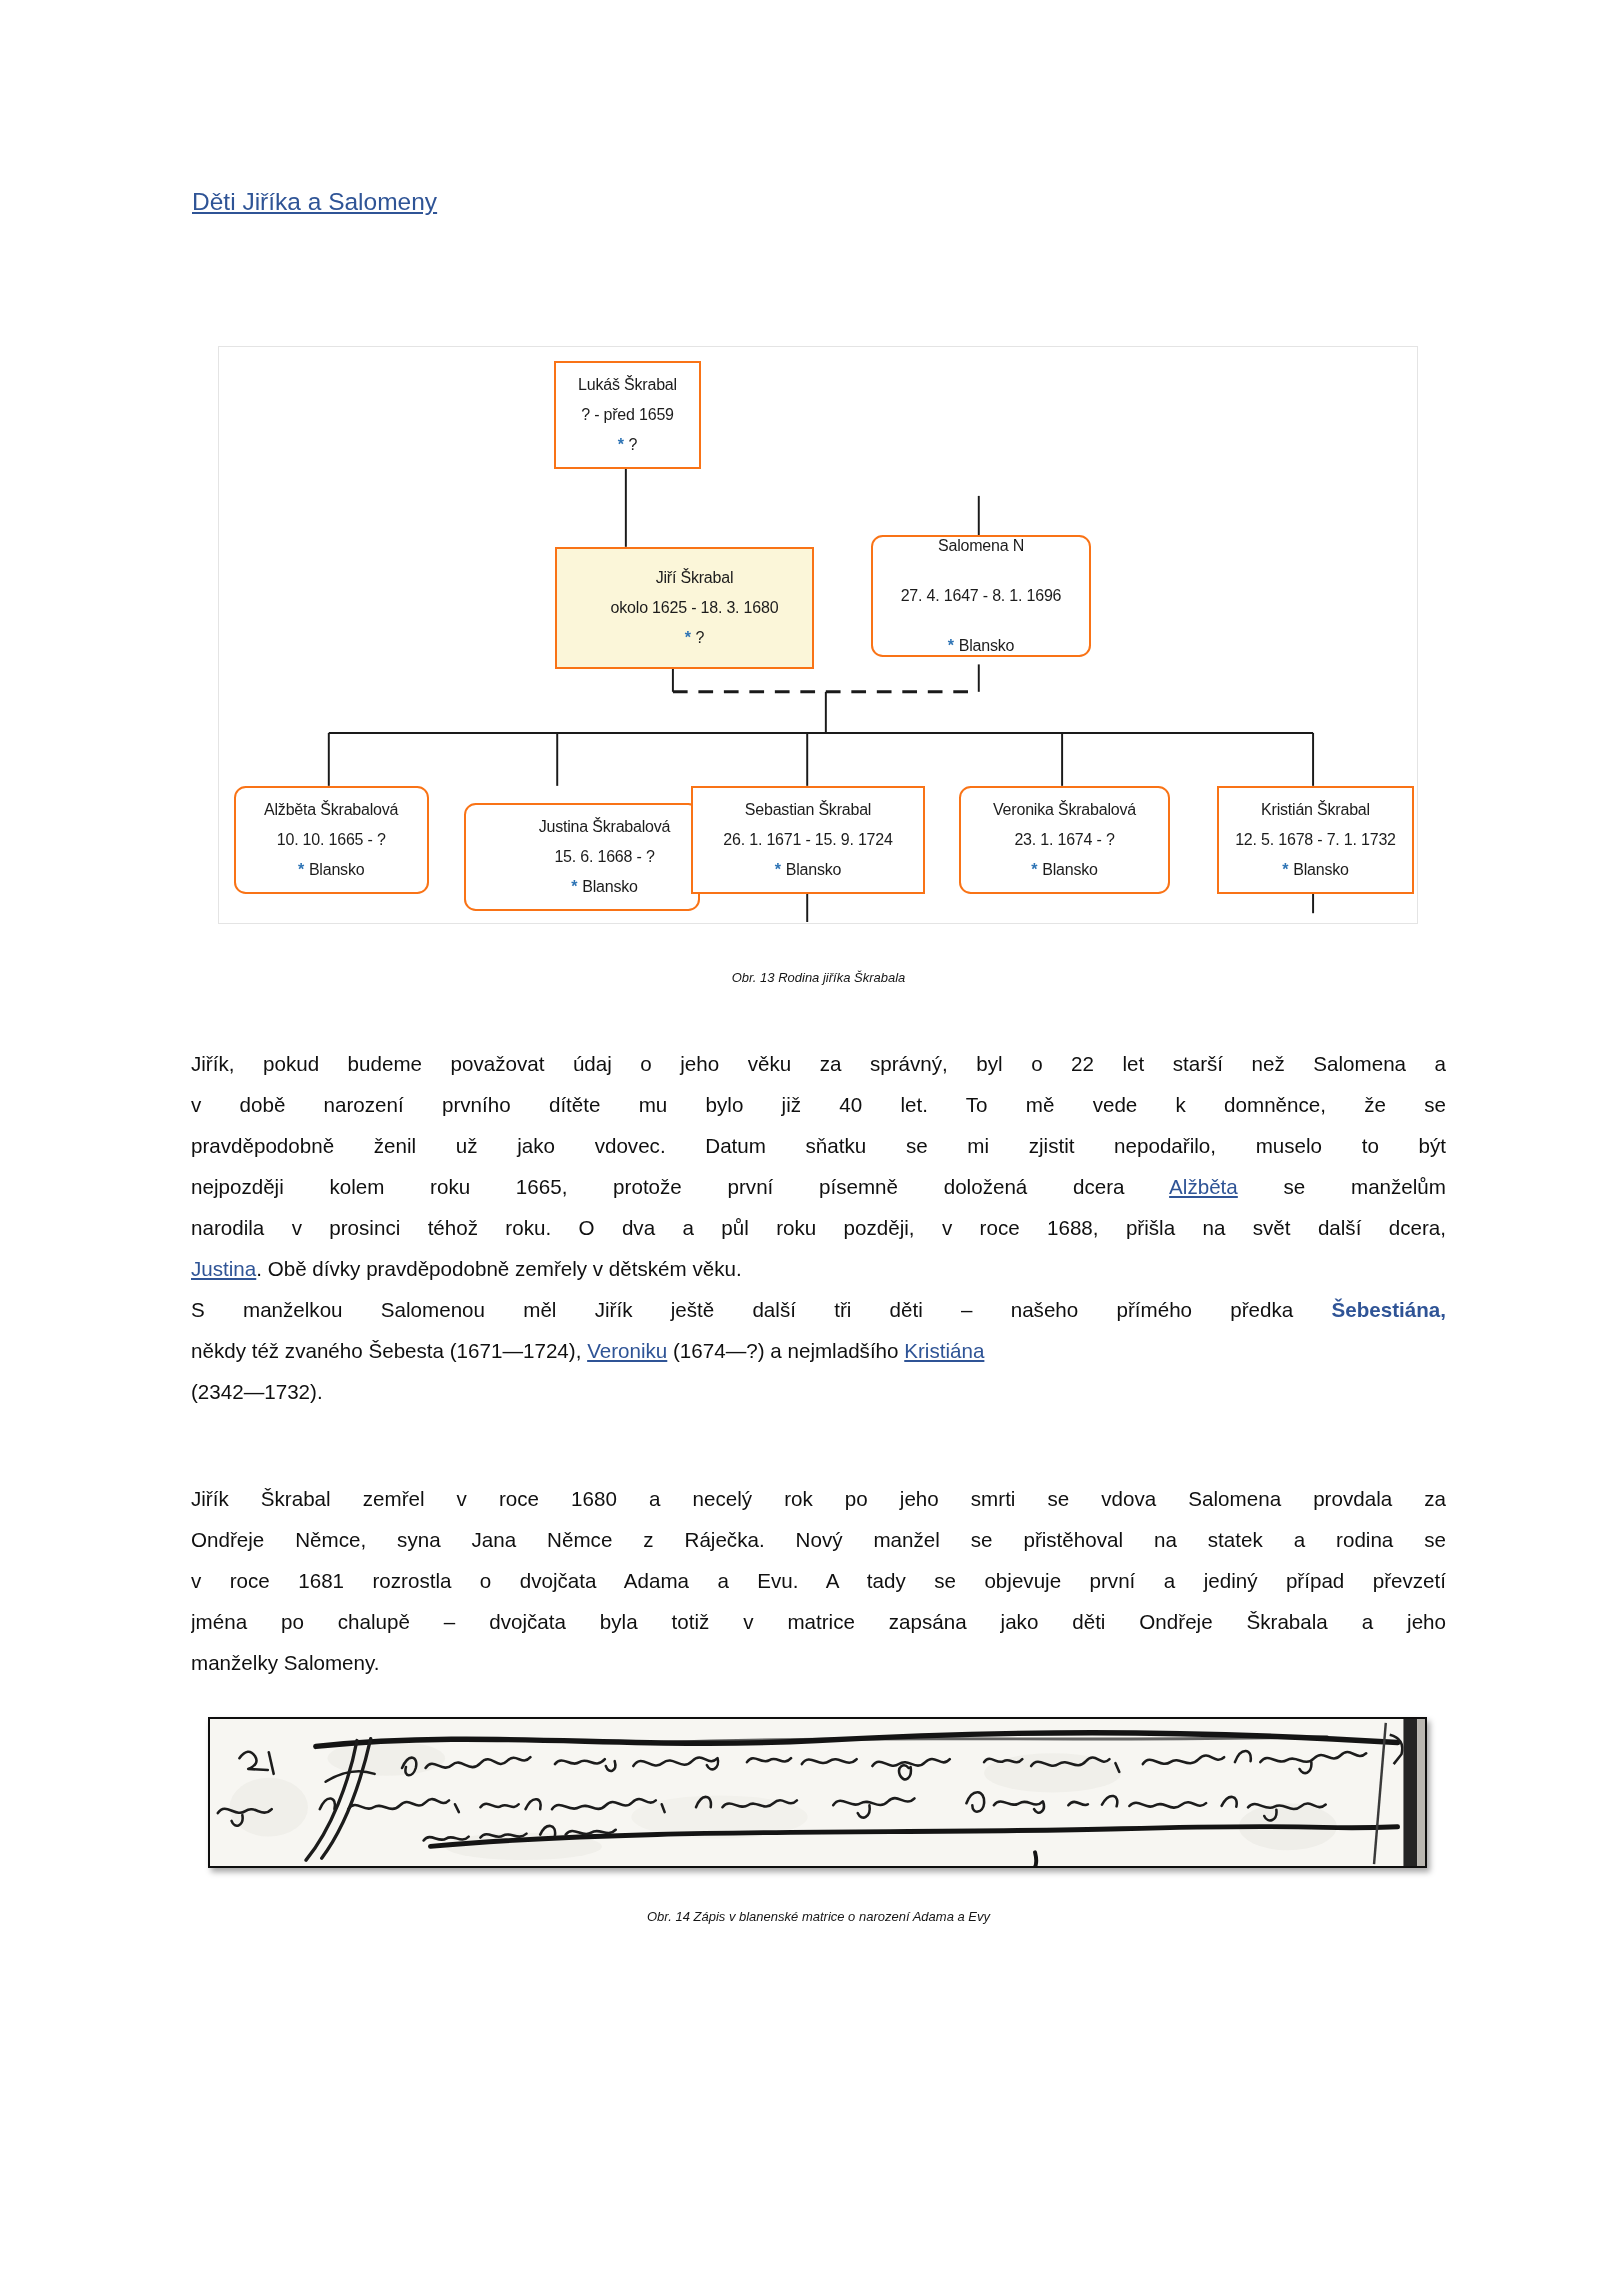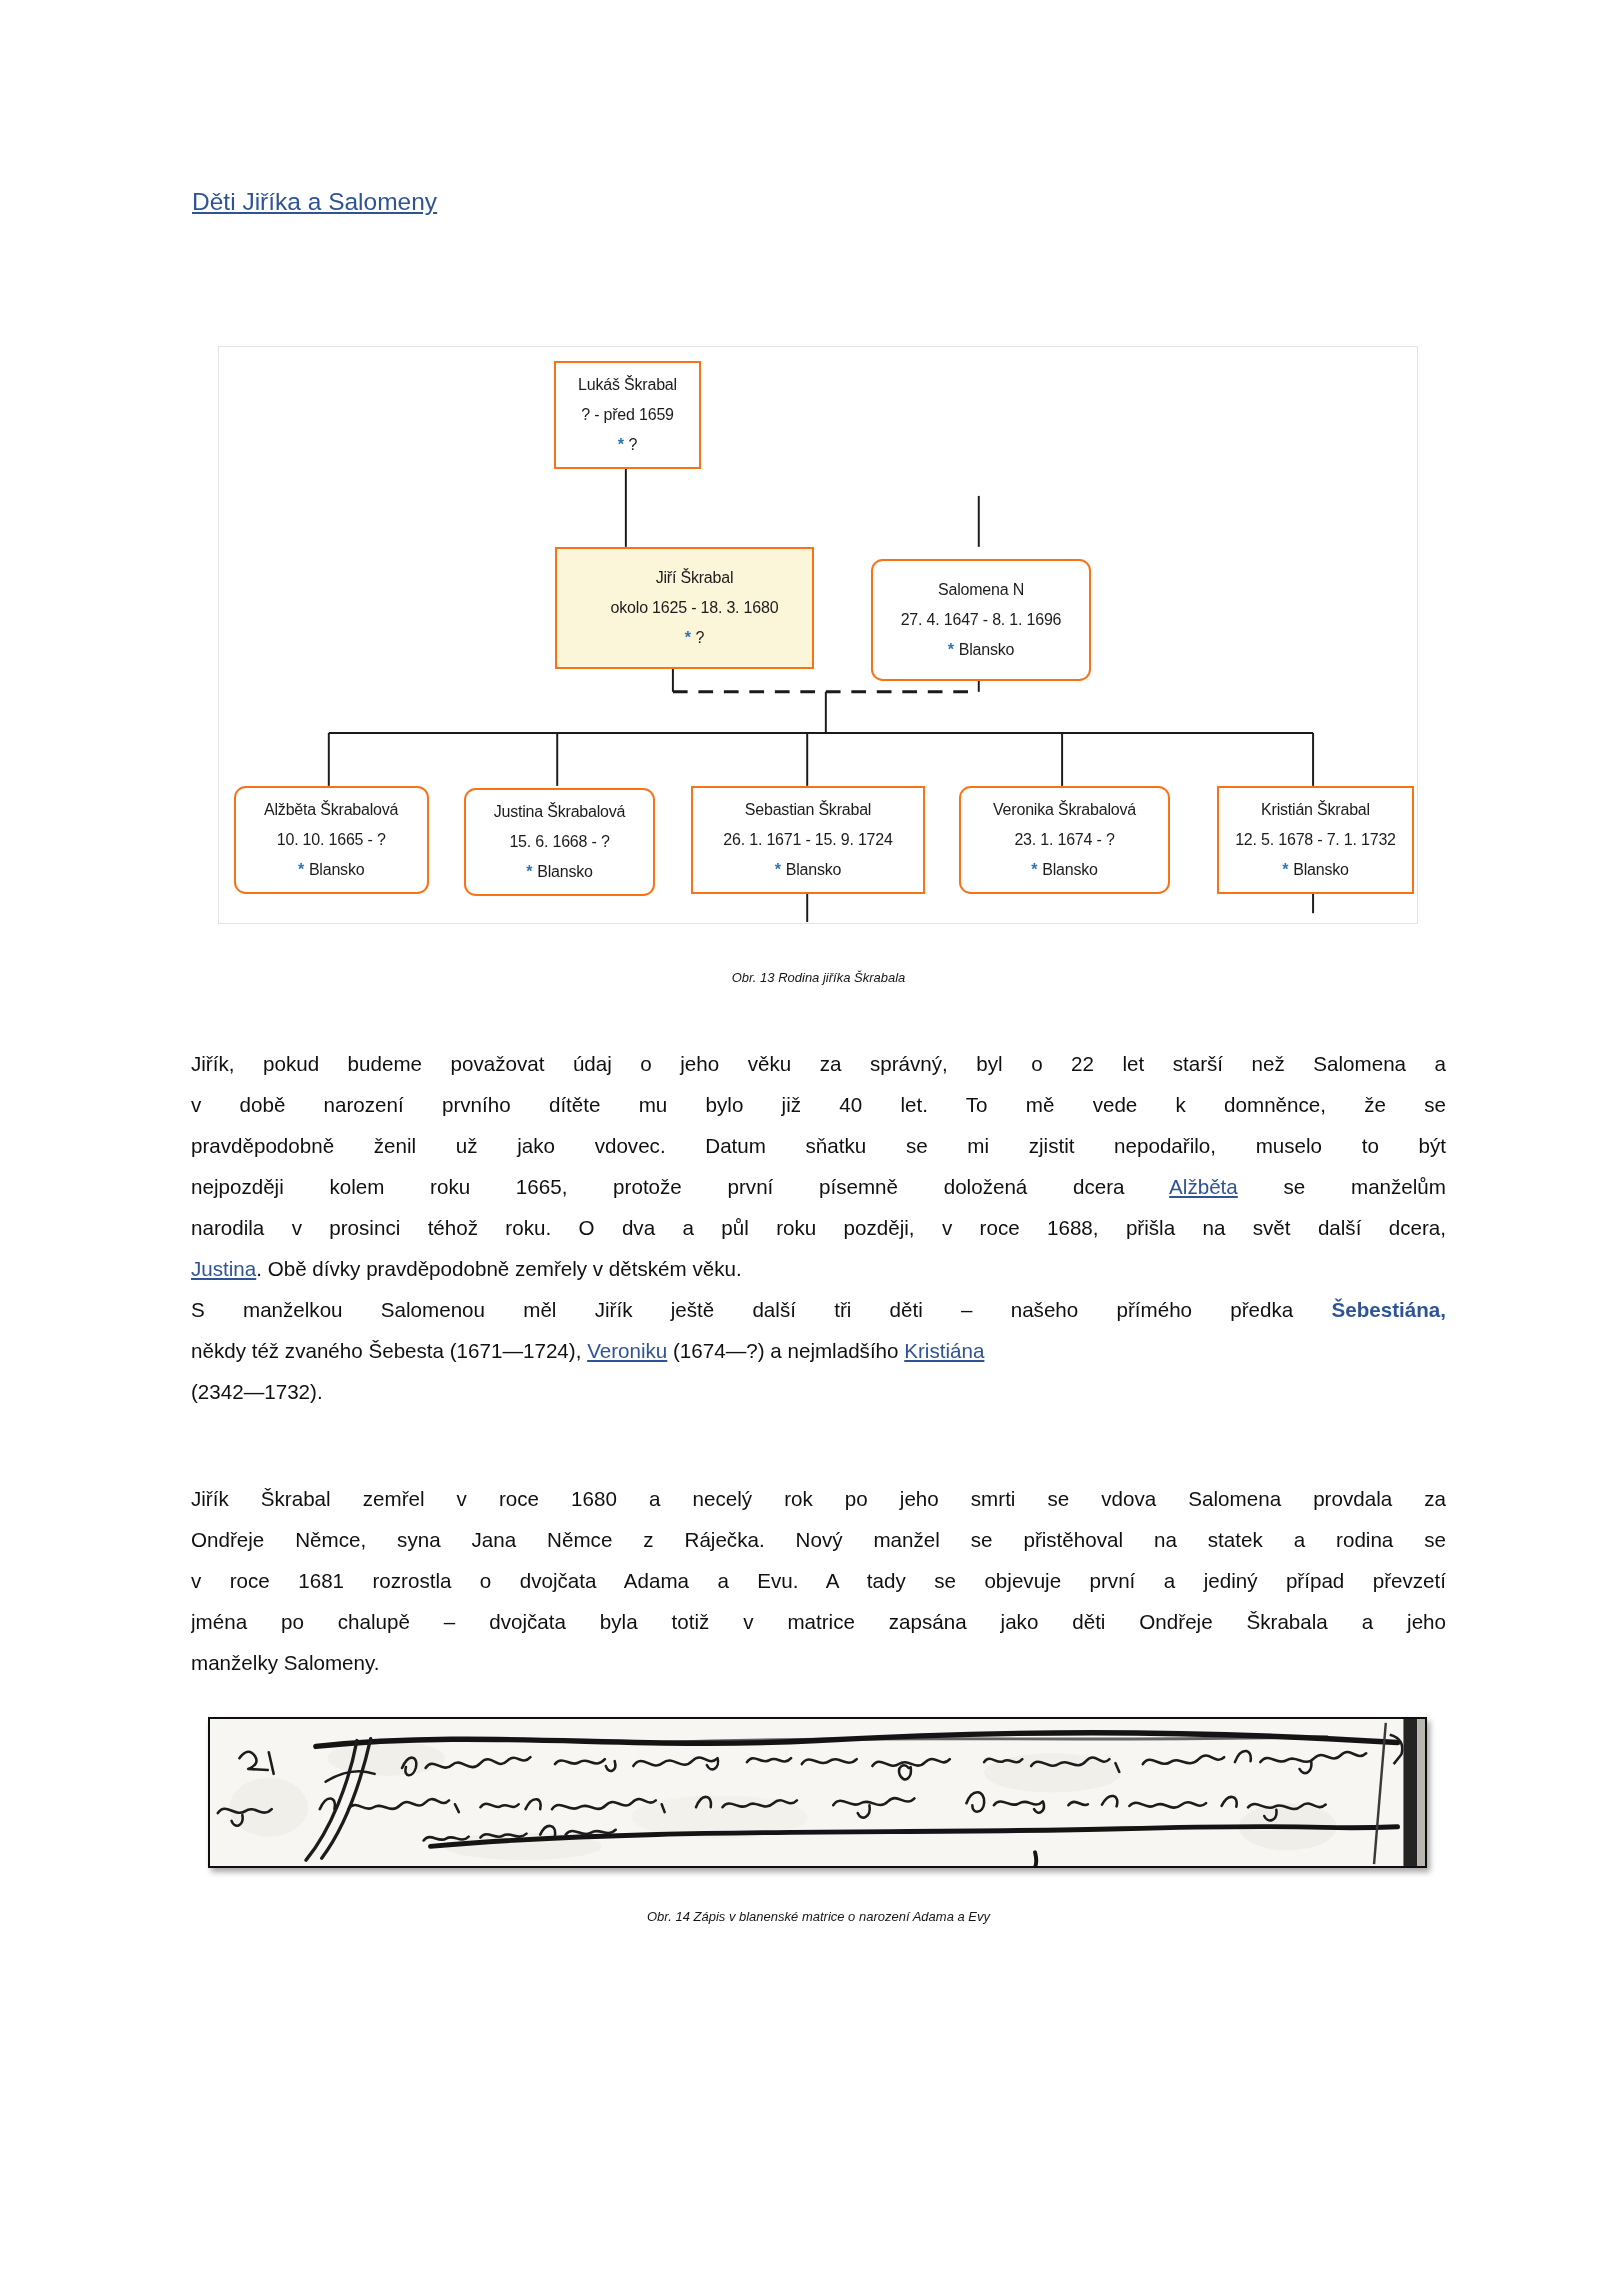--- a/index.html
+++ b/index.html
@@ -77,33 +77,33 @@
     <div>? - před 1659</div>
     <div><span class="star">*</span><span>?</span></div>
   </div>
 
   <div class="tbox yellow" style="left:336px;top:200px;width:235px;height:118px;">
     <div>Jiří Škrabal</div>
     <div>okolo 1625 - 18. 3. 1680</div>
     <div><span class="star">*</span><span>?</span></div>
   </div>
 
-  <div class="tbox rd" style="left:652px;top:212px;width:216px;height:118px;">
+  <div class="tbox rd" style="left:652px;top:188px;width:216px;height:118px;gap:20px;">
     <div>Salomena N</div>
     <div>27. 4. 1647 - 8. 1. 1696</div>
     <div><span class="star">*</span><span>Blansko</span></div>
   </div>
 
   <div class="tbox rd" style="left:14.7px;top:439px;width:191px;height:104px;text-align:right;">
     <div>Alžběta Škrabalová</div>
     <div>10. 10. 1665 - ?</div>
     <div><span class="star">*</span><span>Blansko</span></div>
   </div>
 
-  <div class="tbox rd" style="left:245px;top:441px;width:187px;height:104px;">
+  <div class="tbox rd" style="left:245px;top:456px;width:187px;height:104px;padding-left:45px;">
     <div>Justina Škrabalová</div>
     <div>15. 6. 1668 - ?</div>
     <div><span class="star">*</span><span>Blansko</span></div>
   </div>
 
   <div class="tbox" style="left:472px;top:439px;width:230px;height:104px;">
     <div>Sebastian Škrabal</div>
     <div>26. 1. 1671 - 15. 9. 1724</div>
     <div><span class="star">*</span><span>Blansko</span></div>
   </div>

